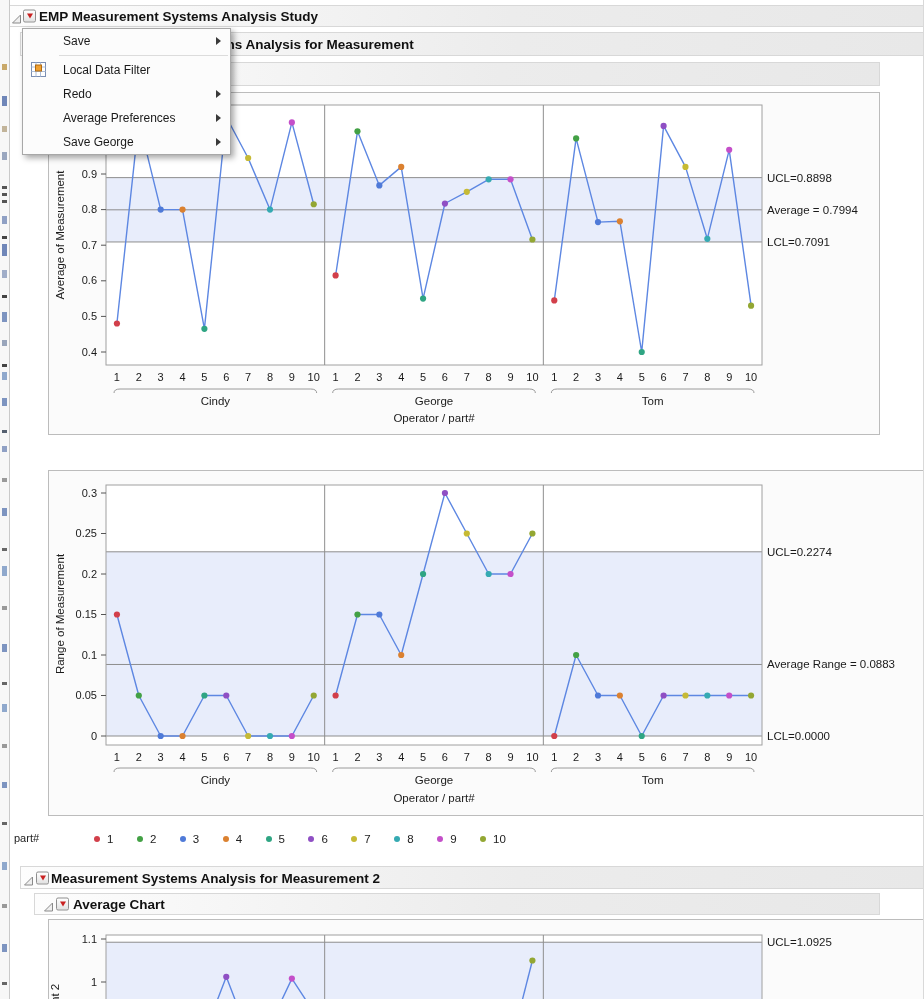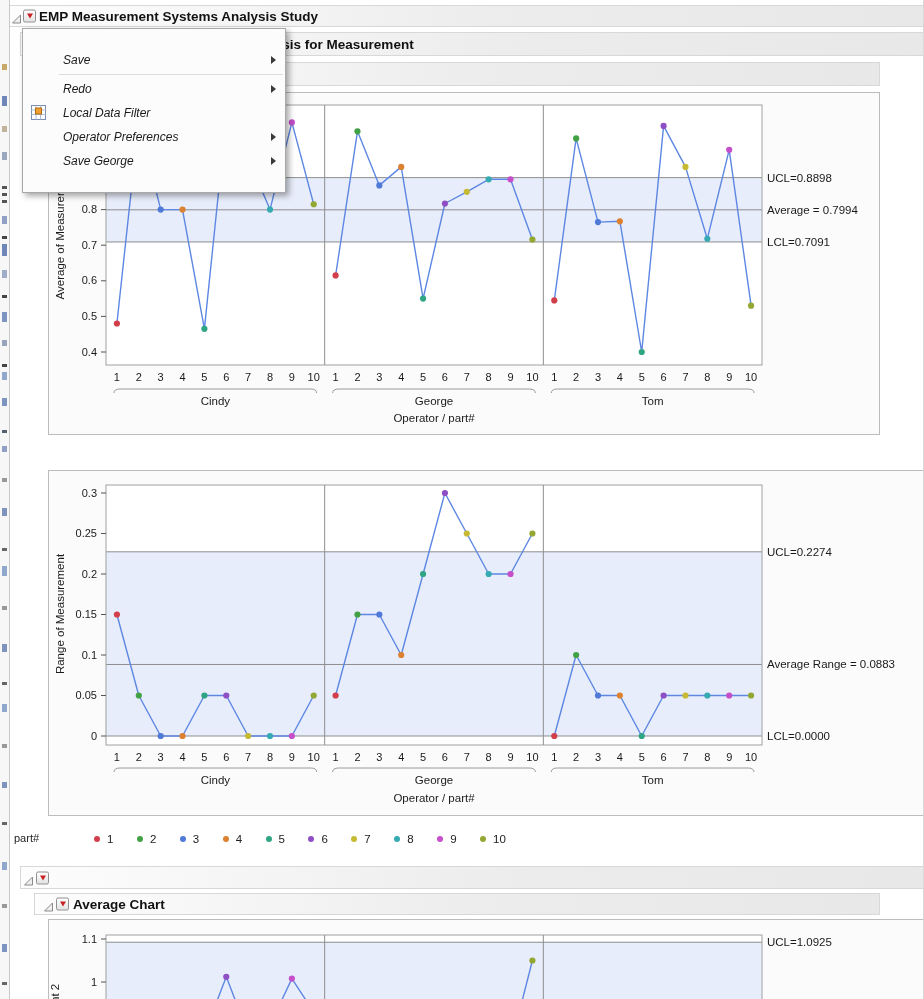--- a/index.html
+++ b/index.html
@@ -21,22 +21,22 @@
   .cbox{position:absolute;background:#fbfbfb;border:1px solid #bcbcbc;box-sizing:border-box;z-index:1;}
   #charts-layer{position:absolute;left:0;top:0;z-index:10;}
   
   .legend{position:absolute;left:0;top:828px;width:924px;height:22px;z-index:4;}
   .leglabel{position:absolute;left:14px;top:4px;font-size:11px;color:#222;}
   .legitems{position:absolute;left:94px;top:0;display:flex;}
   .litem{width:42.9px;display:flex;align-items:center;height:22px;}
   .ldot{width:6px;height:6px;border-radius:50%;display:inline-block;margin-right:7px;}
   .llabel{font-size:11.5px;color:#222;}
   
-  .menu{position:absolute;left:22px;top:28px;width:264px;background:#fcfcfc;border:1px solid #a8a8a8;
-        box-shadow:3px 3px 6px rgba(0,0,0,0.35);z-index:50;padding:19px 0;box-sizing:border-box;font-style:italic;}
+  .menu{position:absolute;left:22px;top:28px;width:209px;background:#fcfcfc;border:1px solid #a8a8a8;
+        box-shadow:3px 3px 6px rgba(0,0,0,0.35);z-index:50;padding:0 0;box-sizing:border-box;}
   .mi{position:relative;height:24px;display:flex;align-items:center;padding-left:40px;font-size:12px;color:#1a1a1a;}
   .msep{height:1px;background:#dcdcdc;margin:2px 2px 2px 36px;}
   .arr{position:absolute;right:9px;top:50%;transform:translateY(-50%);width:0;height:0;
        border-top:4px solid transparent;border-bottom:4px solid transparent;border-left:5px solid #3a3a3a;}
   .micon{position:absolute;left:7px;top:3px;width:17px;height:17px;}
   
   text{fill:#1a1a1a;}
   .tick{font:11px "Liberation Sans",sans-serif;}
   .xtick{font:11px "Liberation Sans",sans-serif;}
   .op{font:11.5px "Liberation Sans",sans-serif;}
@@ -170,20 +170,21 @@
   </div>
 
   <div class="hbar" style="left:20px;top:866px;width:904px;height:23px">
     <span class="disc" style="left:2px">
       <svg width="11" height="11">
           <path d="M9.5,1.5 L9.5,9.5 L1.5,9.5 Z" fill="#efefef" stroke="#8a8a8a"></path>
         </svg></span>
     <span class="redbtn" style="left:15px">
         <i class="rtri"></i>
       </span>
+    <b class="htxt" style="left:30px">Measurement Systems Analysis for Measurement 2</b>
   </div>
 
   <div class="hbar" style="left:34px;top:893px;width:846px;height:22px">
     <span class="disc" style="left:8px">
       <svg width="11" height="11">
           <path d="M9.5,1.5 L9.5,9.5 L1.5,9.5 Z" fill="#efefef" stroke="#8a8a8a"></path>
         </svg></span>
     <span class="redbtn" style="left:21px">
         <i class="rtri"></i>
       </span>
@@ -430,35 +431,35 @@
       </g>
     </svg>
 
   <div class="menu">
     <div class="mi">
       <span>Save</span>
       <span class="arr"></span>
     </div>
     <div class="msep"></div>
     <div class="mi">
-      <span>Redo</span>
-      <span class="arr"></span>
-    </div>
-    <div class="mi">
       <span class="micon">
         <svg width="17" height="17" viewBox="0 0 17 17">
           <rect x="1.5" y="1.5" width="14" height="14" fill="#ffffff" stroke="#7b8fb3"></rect>
           <path d="M1.5,6 H15.5 M1.5,10.5 H15.5 M6,1.5 V15.5 M10.5,1.5 V15.5" stroke="#aebfd9" stroke-width="1"></path>
           <rect x="5.5" y="4" width="6" height="6" fill="#f0a030" stroke="#b06a10"></rect>
         </svg>
       </span>
       <span>Local Data Filter</span>
     </div>
     <div class="mi">
-      <span>Operator Preferences</span>
+      <span>Redo</span>
+      <span class="arr"></span>
+    </div>
+    <div class="mi">
+      <span>Average Preferences</span>
       <span class="arr"></span>
     </div>
     <div class="mi">
       <span>Save George</span>
       <span class="arr"></span>
     </div>
   </div>
 
 </div>
 

